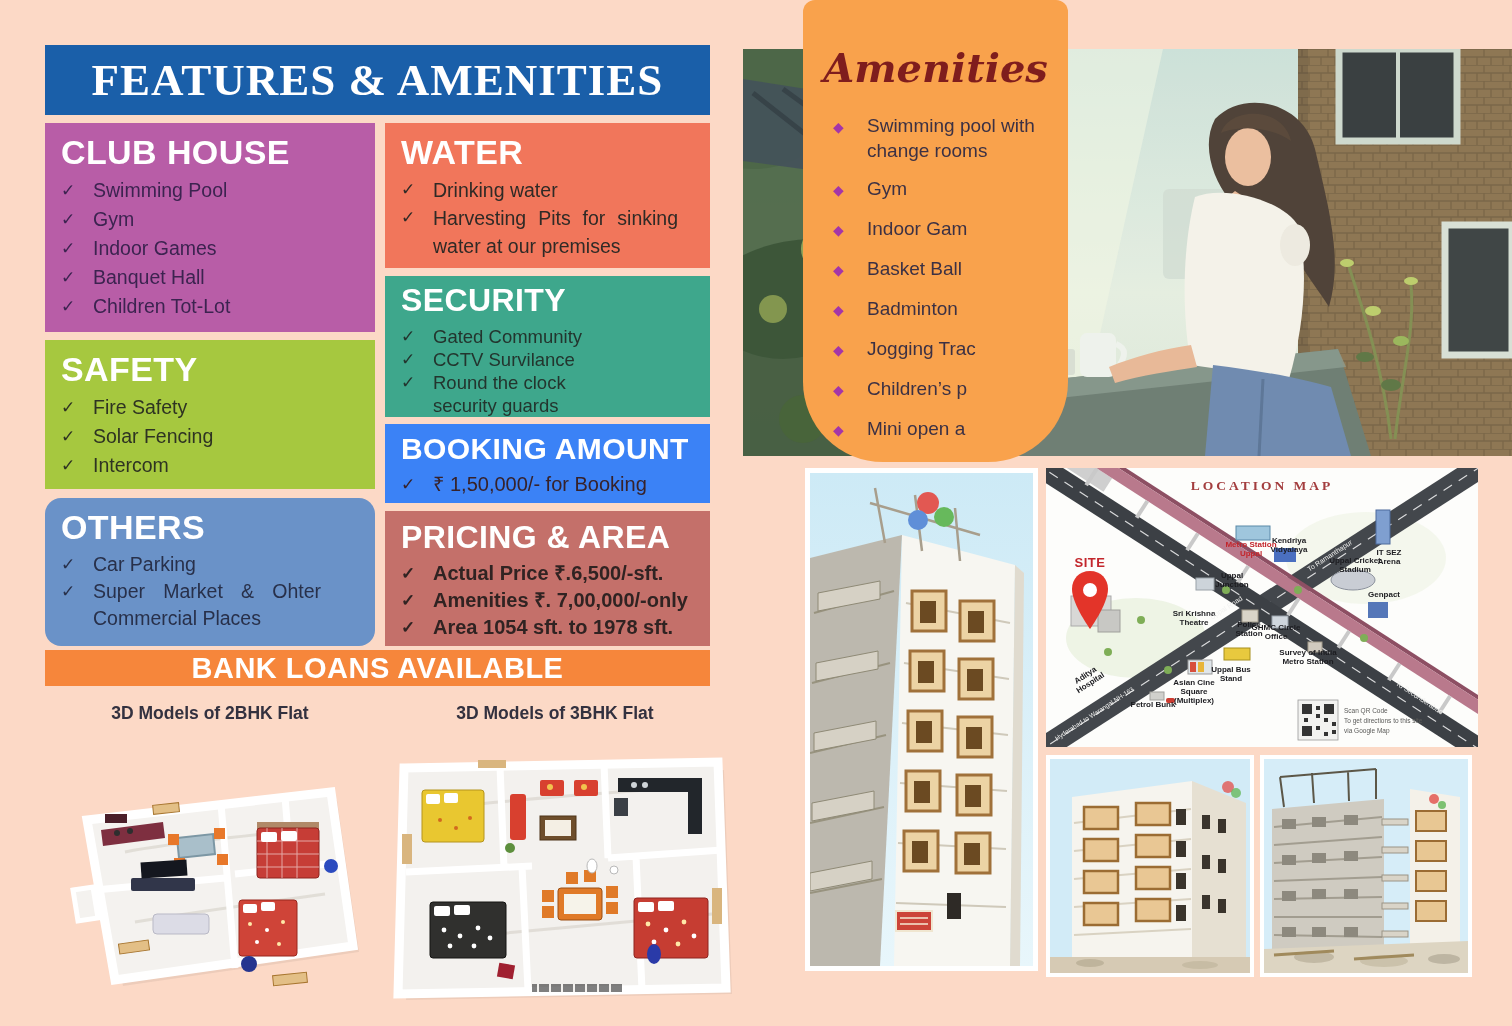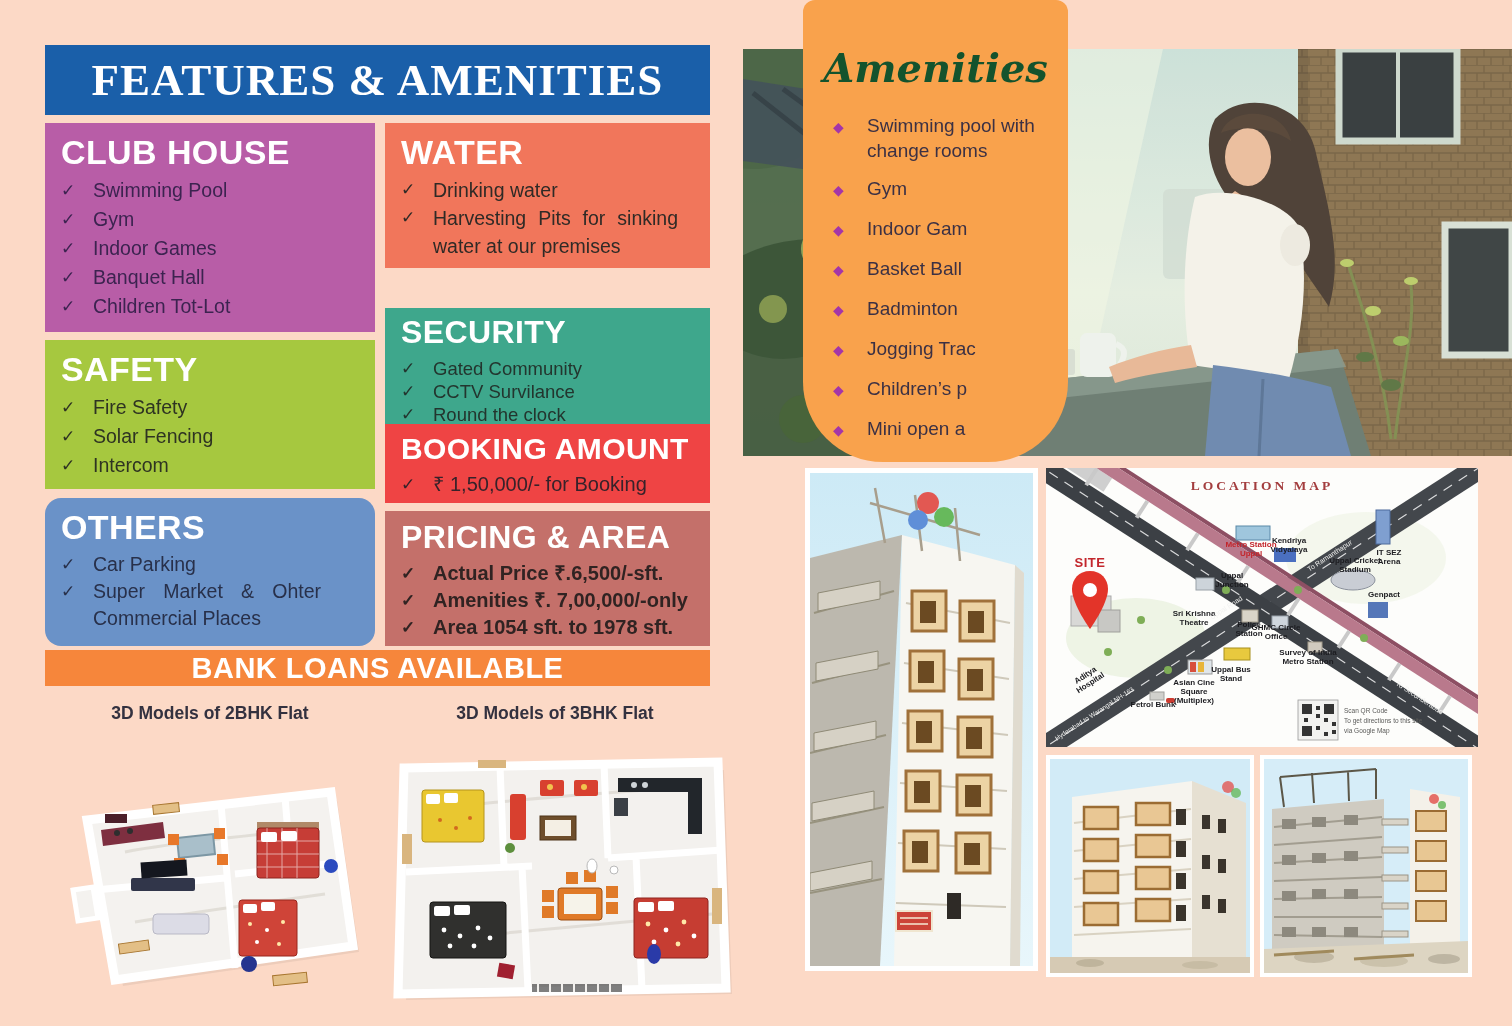--- a/index.html
+++ b/index.html
@@ -18,26 +18,26 @@
   .club{left:45px;top:123px;width:330px;height:209px;background:#b85da7;}
   .club .fi{color:#3c2350;}
   .water{left:385px;top:123px;width:325px;height:145px;background:#f1765b;}
   .water .fi{line-height:28px;color:#2f2a26;}
   .water .t{max-width:245px;text-align:justify;}
   .safety{left:45px;top:340px;width:330px;height:149px;background:#a6c83f;}
   .safety .fi{color:#2e3322;}
   .others{left:45px;top:498px;width:330px;height:148px;background:#6a92c8;border-radius:16px;}
   .others .fi{line-height:27px;color:#28304a;}
   .others .t{max-width:228px;text-align:justify;}
-  .security{left:385px;top:276px;width:325px;height:141px;background:#3ea78c;margin-top:32px;}
+  .security{left:385px;top:276px;width:325px;height:141px;background:#3ea78c;}
   .security .bt{font-size:32px;margin-top:6px;}
   .security .fi{font-size:18.5px;line-height:23px;color:#23352e;}
   .security .t{max-width:175px;}
   .security .items{margin-top:6px;}
-  .booking{left:385px;top:424px;width:325px;height:79px;background:#ef4444;}
+  .booking{left:385px;top:424px;width:325px;height:79px;background:#3b82f6;}
   .booking .bt{font-size:30px;margin-top:8px;}
   .booking .fi{font-size:20px;color:#37222a;}
   .pricing{left:385px;top:511px;width:325px;height:135px;background:#c4706a;}
   .pricing .bt{font-size:32px;margin-top:8px;}
   .pricing .fi{font-size:20px;line-height:27px;font-weight:600;color:#302322;}
   
   .bank{position:absolute;left:45px;top:650px;width:665px;height:36px;background:#f6863b;
         color:#fff;font-weight:bold;font-size:29px;text-align:center;line-height:36px;letter-spacing:.5px;}
   
   .mlabel{position:absolute;top:703px;font-size:17.5px;font-weight:bold;color:#33313f;text-align:center;}
@@ -45,21 +45,21 @@
   .ml3{left:395px;width:320px;}
   
   .plan{position:absolute;}
   .plan2{left:35px;top:742px;width:345px;height:272px;}
   .plan3{left:382px;top:738px;width:360px;height:280px;}
   
   .photo-top{position:absolute;left:743px;top:49px;width:769px;height:407px;overflow:hidden;}
   
   .card{position:absolute;left:803px;top:0;width:265px;height:462px;background:#f9a24c;
         border-radius:12px 12px 80px 80px;z-index:5;}
-  .card .ctitle{margin:44px 0 6px 0;text-align:center;color:#14532d;
+  .card .ctitle{margin:44px 0 6px 0;text-align:center;color:#7f1d1d;
         font-family:"DejaVu Serif",serif;font-style:italic;font-weight:bold;font-size:40px;}
   .card .citems{margin:22px 18px 0 30px;}
   .ci{display:flex;font-size:19px;line-height:25px;color:#3c3144;margin-bottom:13px;}
   .ci .dm{flex:none;width:34px;color:#a435a8;font-size:14px;padding-top:2px;}
   
   .frame{position:absolute;background:#fff;}
   .g1{left:805px;top:468px;width:233px;height:503px;padding:0;}
   .g1 svg{margin:5px;}
   .map{left:1046px;top:468px;width:432px;height:279px;background:#fdfdfb;}
   .g2{left:1046px;top:755px;width:208px;height:222px;}

